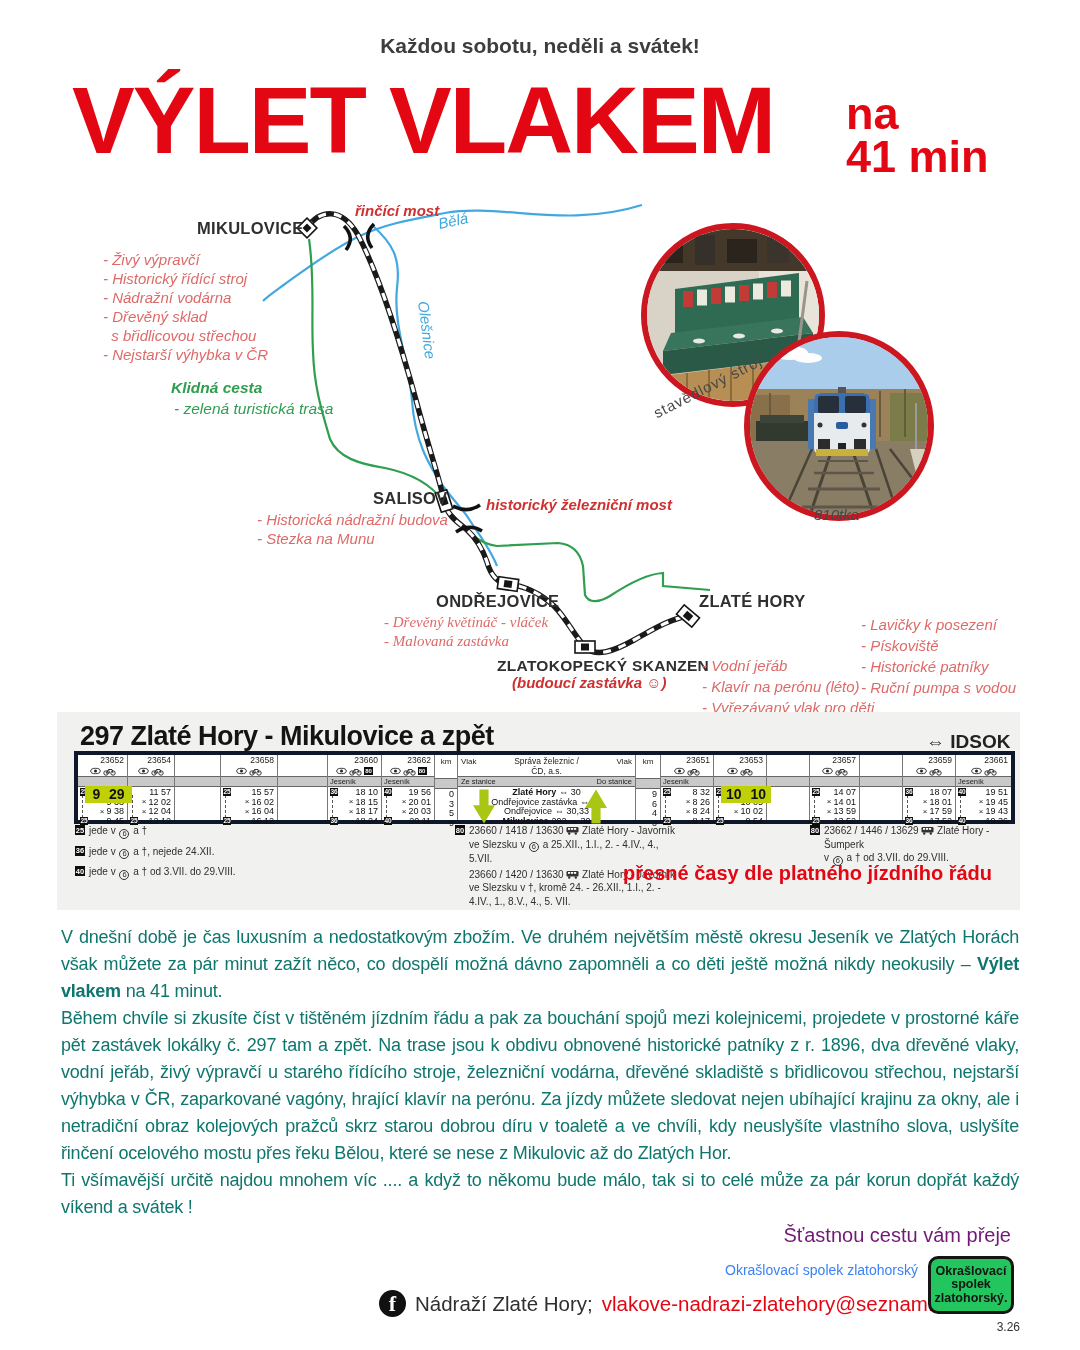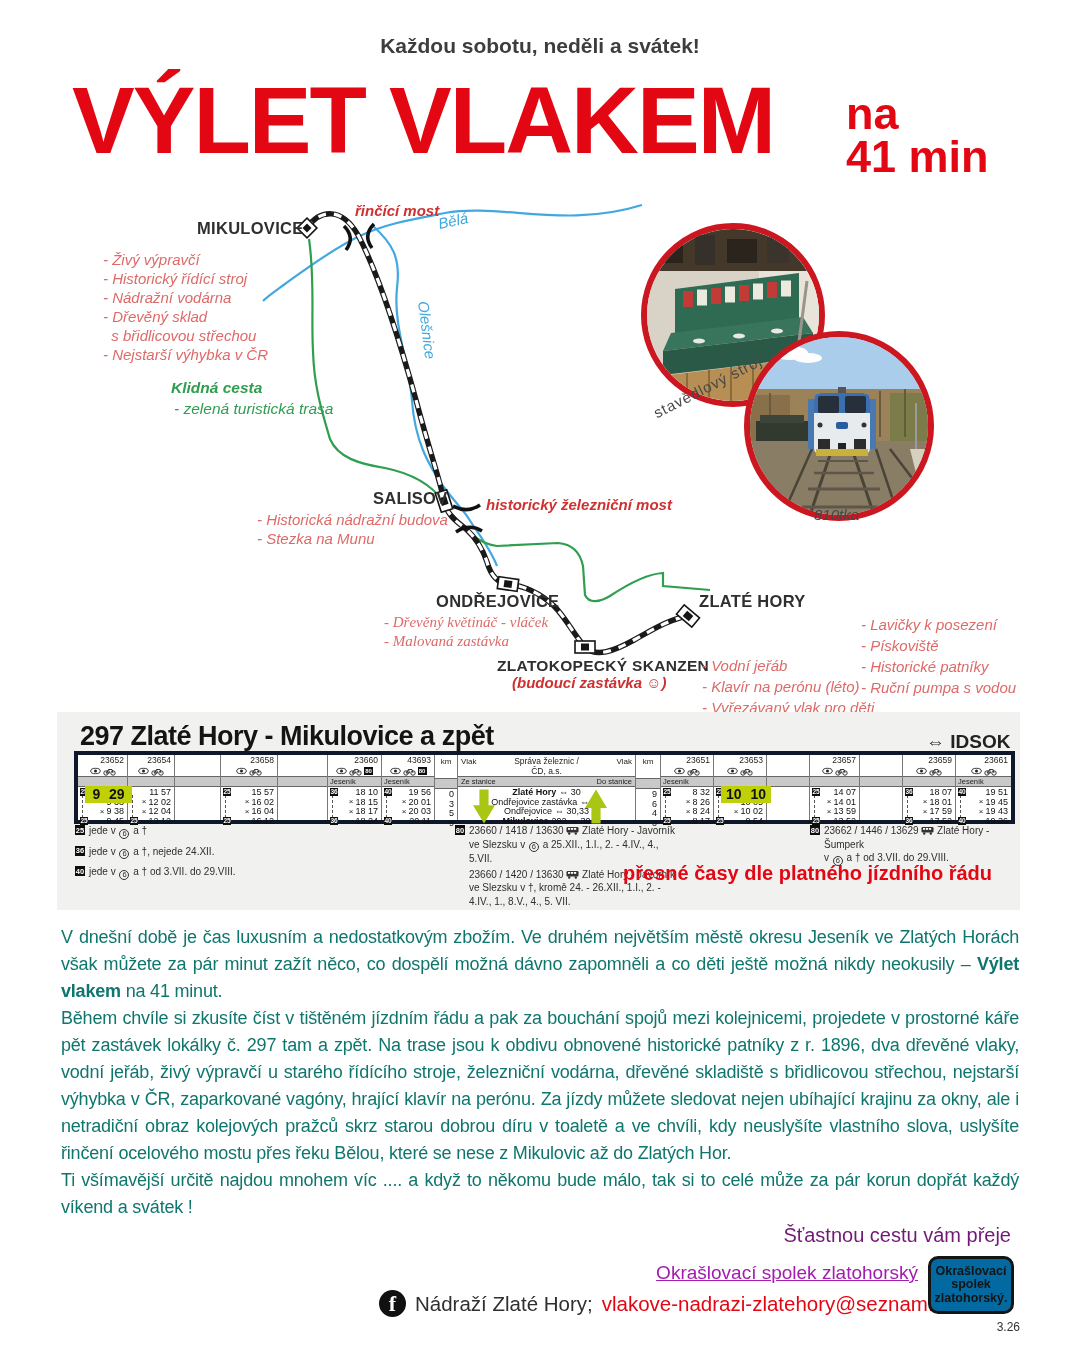--- a/index.html
+++ b/index.html
@@ -66,28 +66,28 @@
   .c6{display:inline-block;width:10px;height:10px;border:1px solid #333;border-radius:50%;font-size:7.5px;
       line-height:8.5px;text-align:center;box-sizing:border-box;vertical-align:-1.5px;margin:0 1px;}
   .slogan{right:88px;top:862px;font-size:20px;font-weight:bold;color:#e30613;}
 
   
   .bodytext{left:61px;top:924px;width:958px;font-size:18px;line-height:27px;text-align:justify;color:#0f766e;letter-spacing:-.2px;}
   .bodytext p{margin:0;}
   .wish{right:69px;top:1224px;font-size:20px;color:#701a75;}
 
   
-  .assoc{right:162px;top:1262px;font-size:19px;color:#a21caf;text-decoration:underline;}
+  .assoc{right:162px;top:1262px;font-size:14px;color:#3b82f6;}
   .fbrow{left:379px;top:1290px;display:flex;align-items:center;gap:9px;font-size:20.5px;color:#2f2f2f;}
   .fbicon{width:27px;height:27px;border-radius:50%;background:#111;color:#fff;display:flex;align-items:flex-end;
           justify-content:center;font-size:22px;font-weight:bold;font-family:"Liberation Serif",serif;line-height:26px;}
   .email{color:#e30613;text-decoration:none;}
   .stamp{right:66px;top:1256px;width:86px;height:58px;border:3.5px solid #141414;border-radius:10px;box-sizing:border-box;
          display:flex;flex-direction:column;align-items:center;justify-content:center;font-weight:bold;font-size:12.5px;
-         line-height:13.5px;color:#141414;text-align:center;background:#0369a1;}
+         line-height:13.5px;color:#141414;text-align:center;background:#22c55e;}
   .version{right:60px;top:1320px;font-size:12px;font-weight:normal;color:#333;text-align:right;}
 </style>
 </head>
 <body>
 
 <div class="page">
 
   <div class="abs subtitle">Každou sobotu, neděli a svátek!</div>
   <div class="abs main-title">VÝLET VLAKEM</div>
   <div class="abs na-block">
@@ -407,21 +407,21 @@
             <span class="tbadge" style="visibility: hidden;"></span>
             <span class="tright"><span class="tx">×</span><span>18 17</span></span>
           </div>
           <div class="trow">
             <span class="tbadge">36</span>
             <span class="tright"><span>18 24</span></span>
           </div>
         </div>
       </div>
       <div class="tcol" style="width: 53px;">
-        <div class="tnum">43693</div>
+        <div class="tnum">23662</div>
         <div class="ticons">
           <svg width="11" height="8" viewBox="0 0 11 8">
             <ellipse cx="5.5" cy="4" rx="4.8" ry="2.7" fill="#fff" stroke="#222" stroke-width="0.9"></ellipse>
             <circle cx="5.5" cy="4" r="1.5" fill="#222"></circle>
           </svg>
           <svg width="13" height="9" viewBox="0 0 13 9">
             <circle cx="3" cy="6" r="2.2" fill="none" stroke="#222" stroke-width="0.9"></circle>
             <circle cx="10" cy="6" r="2.2" fill="none" stroke="#222" stroke-width="0.9"></circle>
             <path d="M3,6 L5.5,2.5 L9,2.5 L10,6 M5.5,2.5 L6.5,6 L3,6" fill="none" stroke="#222" stroke-width="0.9"></path>
           </svg>

